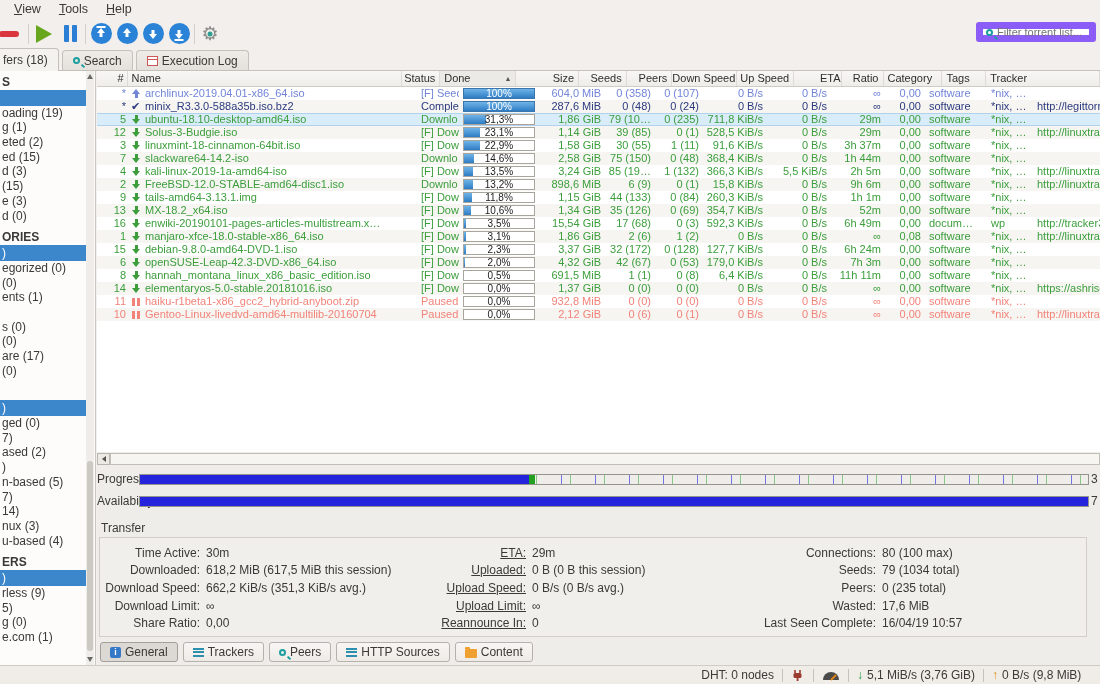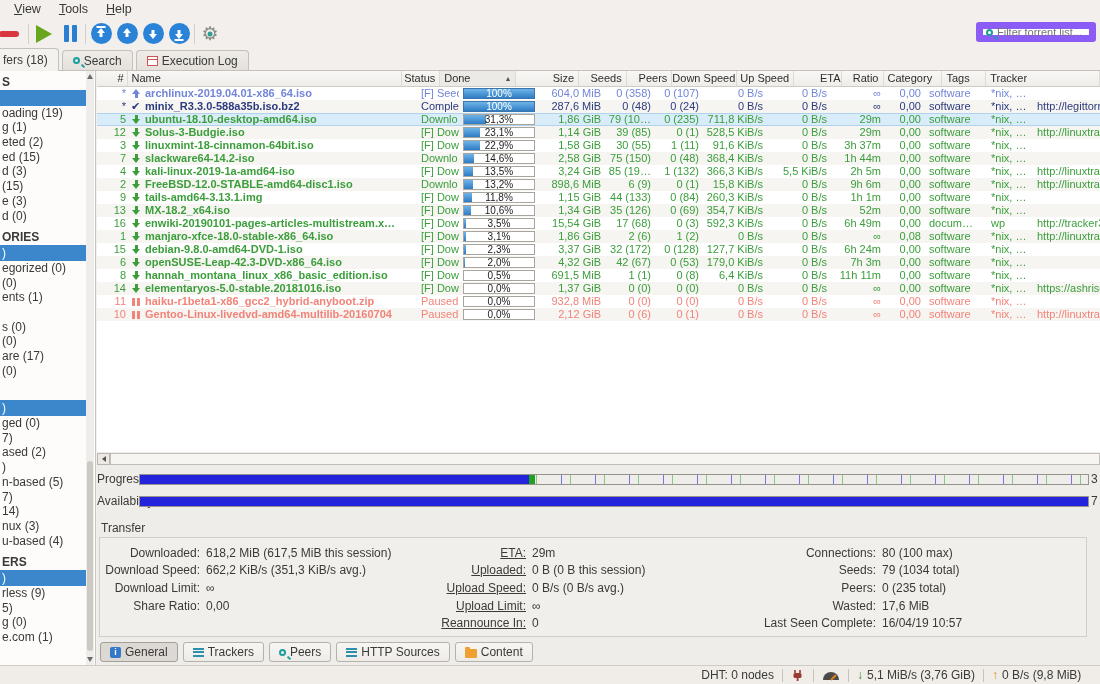--- a/index.html
+++ b/index.html
@@ -68,21 +68,21 @@
   .thead{display:flex;height:16px;background:linear-gradient(#f8f7f5,#efede9);border-bottom:1px solid #cfccc6;font-size:11px;color:#2f2e2b;}
   .thead .hc{border-right:1px solid #dedbd6;white-space:nowrap;overflow:hidden;line-height:15px;}
   .row{display:flex;height:13px;line-height:13px;font-size:11px;white-space:nowrap;}
   .row:nth-child(even){background:#f6f5f2;}
   .row.selected{background:var(--selbg);box-shadow:inset 0 1px #b0d2ec, inset 0 -1px #b0d2ec;}
   .st-downloading{color:var(--green);} .st-seeding{color:var(--periwinkle);}
   .st-completed{color:var(--navy);} .st-paused{color:var(--salmon);}
   .cell{flex:none;overflow:hidden;white-space:nowrap;}
   .c-num{width:32px;text-align:right;padding-right:3px;}
   .c-ico{width:14px;position:relative;}
-  .c-name{width:276px;padding-left:2px;font-weight:bold;}
+  .c-name{width:276px;padding-left:2px;}
   .c-hname{width:290px;padding-left:4px;}
   .c-status{width:40px;padding-left:2px;}
   .c-done{width:80px;position:relative;}
   .c-size{width:66px;text-align:right;padding-right:4px;}
   .c-seeds{width:50px;text-align:right;padding-right:4px;}
   .c-peers{width:48px;text-align:right;padding-right:4px;}
   .c-down{width:68px;text-align:right;padding-right:8px;}
   .c-up{width:60px;text-align:right;padding-right:4px;}
   .c-eta{width:50px;text-align:right;}
   .c-ratio{width:44px;text-align:right;padding-right:4px;}
@@ -724,20 +724,24 @@
           <div class="pfill" id="availability-fill" style="width: 100%;"></div>
         </div>
         <span class="pcut">7</span>
       </div>
     </div>
 
     <div class="transfer-title">Transfer</div>
     <div class="groupbox">
       <div class="tcol" id="tcol0">
           <div class="trow">
+    <span class="tlabel">Time Active:</span>
+    <span class="tvalue">30m</span>
+  </div>
+          <div class="trow">
     <span class="tlabel">Downloaded:</span>
     <span class="tvalue">618,2 MiB (617,5 MiB this session)</span>
   </div>
           <div class="trow">
     <span class="tlabel">Download Speed:</span>
     <span class="tvalue">662,2 KiB/s (351,3 KiB/s avg.)</span>
   </div>
           <div class="trow">
     <span class="tlabel">Download Limit:</span>
     <span class="tvalue">∞</span>

